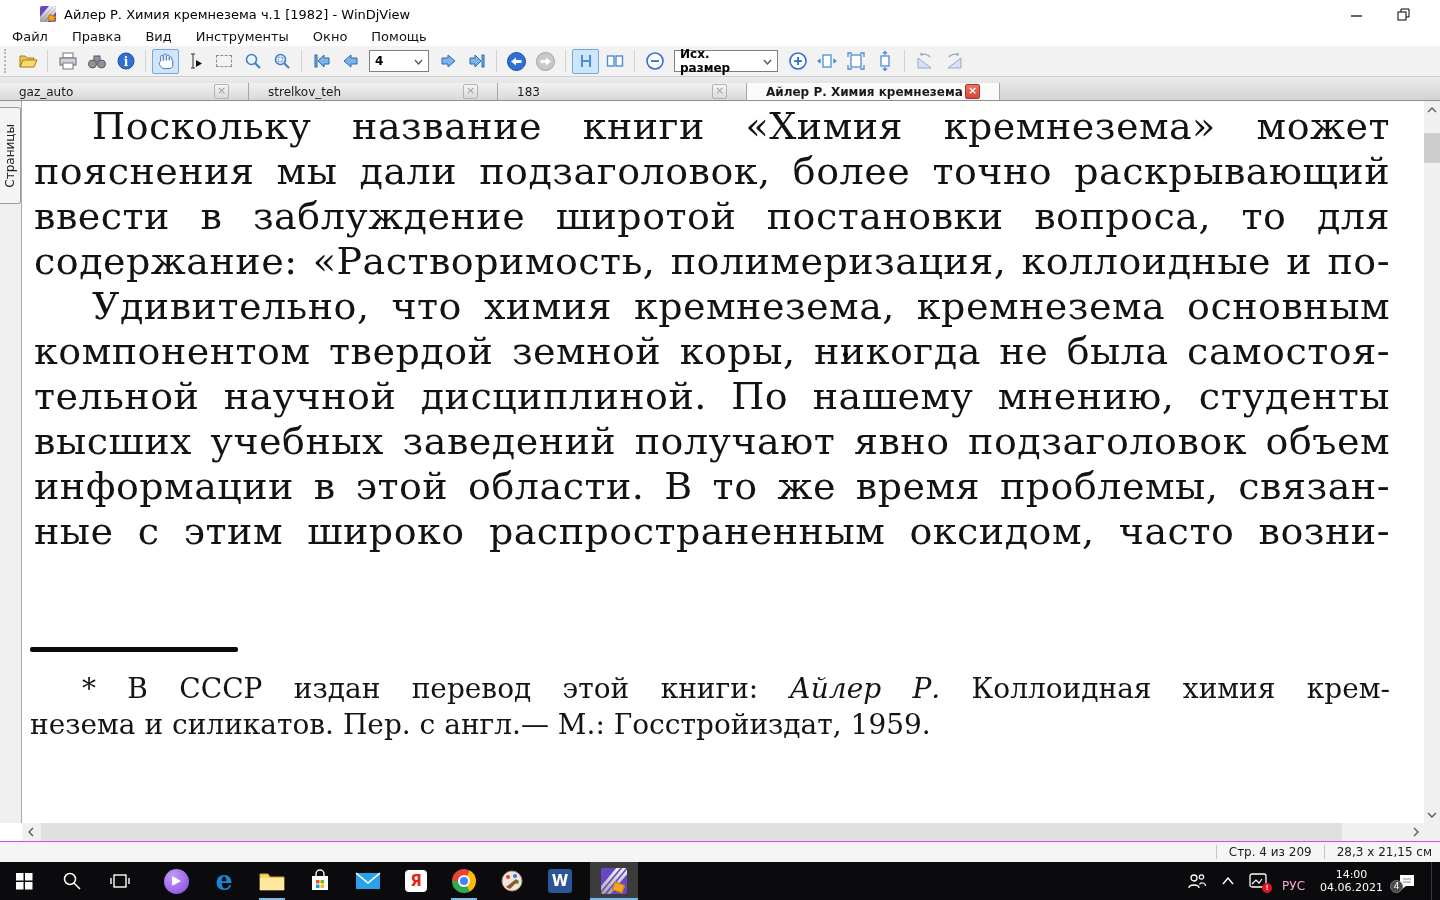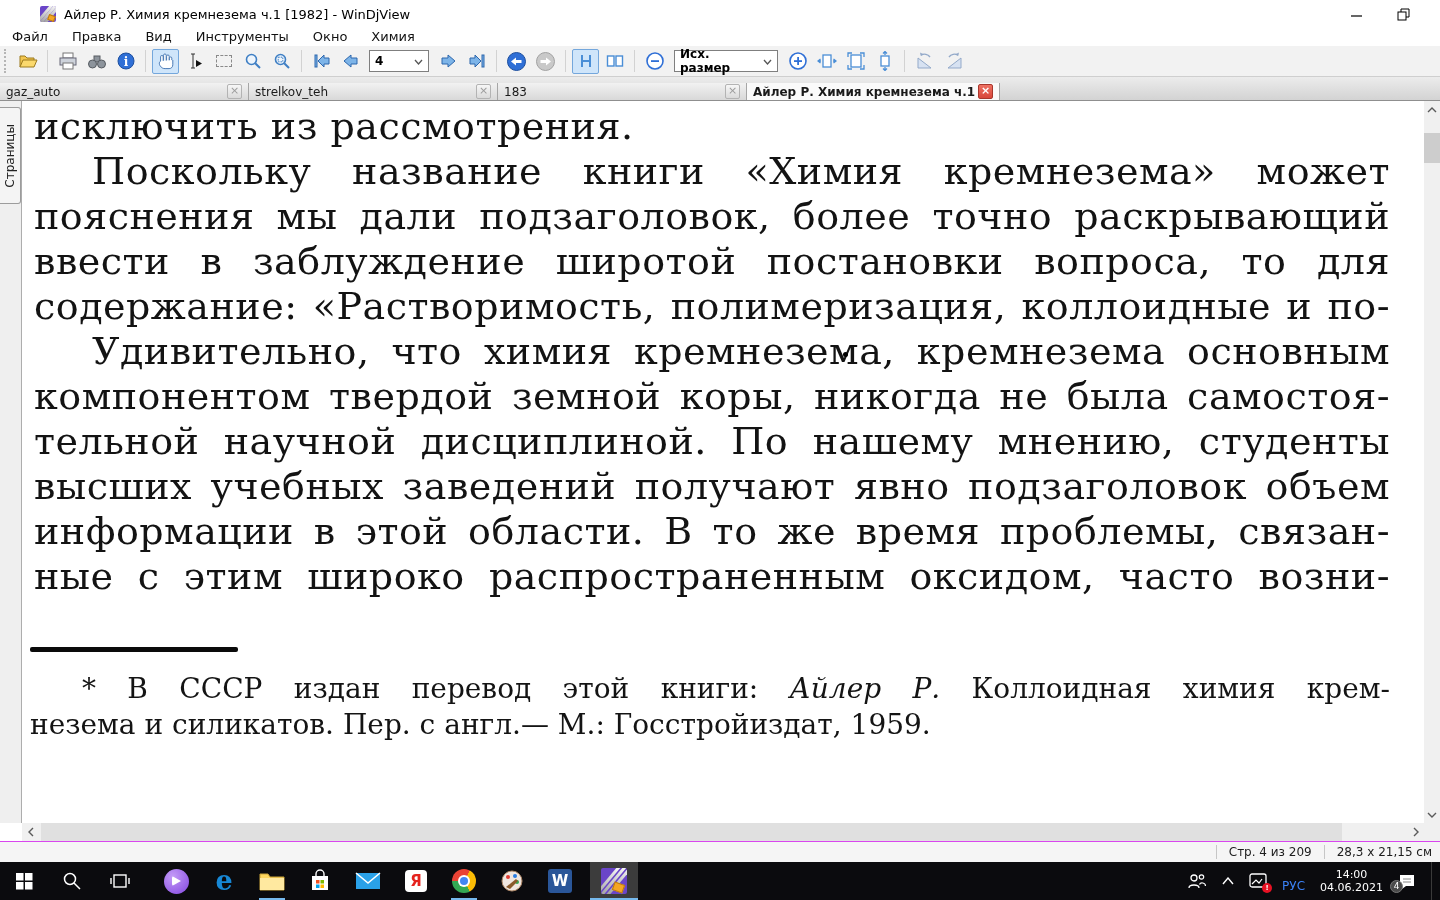--- a/index.html
+++ b/index.html
@@ -24,21 +24,21 @@
   .tsep { width:1px; height:22px; background:#d2d2d2; margin:0 4px; }
   .grip { width:4px; height:24px; border-left:2px dotted #b5b5b5; margin-right:4px; }
   .combo { height:22px; background:#fff; border:1px solid #7f7f7f; display:flex; align-items:center; padding:0 5px; font-size:12px; font-weight:bold; color:#000; }
   .combo-page { width:60px; margin:0 3px; }
   .combo-zoom { width:104px; margin:0 4px; }
   .combo .chev { margin-left:auto; }
   .dashedrect { width:16px; height:12px; border:1px dashed #8a8a8a; }
 
   
   .tabbar { left:0; top:77px; width:1440px; height:24px; background:linear-gradient(#ececec,#d3d3d3); border-bottom:1px solid #8f8f8f; display:flex; }
-  .tab { width:249px; display:flex; align-items:center; padding:0 6px; font-size:12px; color:#1a1a1a; background:linear-gradient(#f2f2f2,#d8d8d8); border-right:1px solid #a6a6a6;margin-top:6px; }
+  .tab { width:249px; display:flex; align-items:center; padding:0 19px; font-size:12px; color:#1a1a1a; background:linear-gradient(#f2f2f2,#d8d8d8); border-right:1px solid #a6a6a6;margin-top:6px; }
   .tab.active { background:#fafafa; font-weight:bold; }
   .tab .tlabel { flex:1; overflow:hidden; white-space:nowrap; }
   .tclose { width:15px; height:15px; border:1px solid #b3b3b3; border-radius:2px; background:linear-gradient(#f7f7f7,#dadada); color:#9c9c9c; font-size:11px; line-height:12px; text-align:center; }
   .tclose.red { background:linear-gradient(#ee7163,#d8463a); border-color:#a8362c; color:#fff; }
 
   
   .pagestrip { left:0; top:101px; width:22px; height:722px; background:#efefef; border-right:1px solid #adadad; }
   .pagestab { left:0; top:107px; width:21px; height:97px; background:#f4f4f4; border:1px solid #9c9c9c; border-left:none; border-radius:0 3px 3px 0; display:flex; align-items:center; justify-content:center; }
   .pagestab span { writing-mode:vertical-rl; transform:rotate(180deg); font-size:12px; color:#222; }
 
@@ -68,21 +68,21 @@
   .sdiv { width:1px; height:14px; background:#c6c6c6; margin:0 12px; }
 
   
   .taskbar { left:0; top:862px; width:1440px; height:38px; background:#0b0b0e; display:flex; align-items:center; }
   .tcell { width:48px; height:38px; display:flex; align-items:center; justify-content:center; position:relative; flex-shrink:0; }
   .run::after { content:""; position:absolute; bottom:0; left:11px; right:11px; height:2px; background:#76b9ed; }
   .activecell { background:#3c3c3c; }
   .activecell::after { content:""; position:absolute; bottom:0; left:0; right:0; height:2px; background:#76b9ed; }
   .tray { margin-left:auto; display:flex; align-items:center; gap:15px; padding-right:4px; color:#fff; }
   .clock { text-align:center; font-size:11px; line-height:13px; color:#fff; }
-  .lang { font-size:12px; color:#3b82f6;margin-top:10px; }
+  .lang { font-size:12px; color:#f9a8d4;margin-top:10px; }
   .badge-red { position:absolute; right:-5px; bottom:-4px; width:10px; height:10px; border-radius:50%; background:#e81123; color:#fff; font-size:7px; line-height:10px; text-align:center; font-weight:bold; }
   .badge-dark { position:absolute; left:-8px; bottom:-3px; width:13px; height:13px; border-radius:50%; background:#4a4a4a; border:1px solid #777; color:#fff; font-size:9px; line-height:11px; text-align:center; }
   .trayicon { position:relative; display:flex; align-items:center; justify-content:center; }
   .showdesk { width:5px; height:38px; border-left:1px solid #3a3a3a; }
 
   
   .edge-e { color:#1788d6; font-weight:bold; font-size:27px; font-family:"DejaVu Serif",serif; line-height:26px; }
   .ya { width:22px; height:22px; background:#fff; border-radius:4px; color:#e5231e; font-weight:bold; font-size:15px; display:flex; align-items:center; justify-content:center; }
   .wordsq { width:24px; height:24px; background:#2a5699; border-radius:3px; color:#fff; font-weight:bold; font-size:15px; display:flex; align-items:center; justify-content:center; }
   .chromec { width:24px; height:24px; border-radius:50%; background:conic-gradient(from -90deg,#ea4335 0 120deg,#fbbc05 120deg 240deg,#34a853 240deg 360deg); position:relative; }
@@ -125,21 +125,21 @@
       </div>
   </div>
 </div>
 
 <div class="abs menubar">
   <span class="menuitem">Файл</span>
   <span class="menuitem">Правка</span>
   <span class="menuitem">Вид</span>
   <span class="menuitem">Инструменты</span>
   <span class="menuitem">Окно</span>
-  <span class="menuitem">Химия</span>
+  <span class="menuitem">Помощь</span>
 </div>
 
 <div class="abs toolbar">
   <div class="grip"></div>
 
   <div class="tbtn">
     <svg width="20" height="20">
         <path d="M2 16 V5 h5 l2 2 h7 v3" fill="#f3c64f" stroke="#9c7a1e"></path>
         <path d="M2 16 L5 9 h14 l-3 7 z" fill="#fbd96d" stroke="#9c7a1e"></path>
       </svg>
@@ -327,21 +327,20 @@
   </div>
 </div>
 
 <div class="abs pagestrip"></div>
 <div class="abs pagestab">
   <span>Страницы</span>
 </div>
 
 <div class="abs docarea">
   <div class="page-text">
-    <div class="dl">исключить из рассмотрения.</div>
     <div class="dl j ind">Поскольку название книги «Химия кремнезема» может</div>
     <div class="dl j">пояснения мы дали подзаголовок, более точно раскрывающий</div>
     <div class="dl j">ввести в заблуждение широтой постановки вопроса, то для</div>
     <div class="dl j">содержание: «Растворимость, полимеризация, коллоидные и по-</div>
     <div class="dl j ind">Удивительно, что химия кремнезема, кремнезема основным</div>
     <div class="dl j">компонентом твердой земной коры, никогда не была самостоя-</div>
     <div class="dl j">тельной научной дисциплиной. По нашему мнению, студенты</div>
     <div class="dl j">высших учебных заведений получают явно подзаголовок объем</div>
     <div class="dl j">информации в этой области. В то же время проблемы, связан-</div>
     <div class="dl j">ные с этим широко распространенным оксидом, часто возни-</div>

